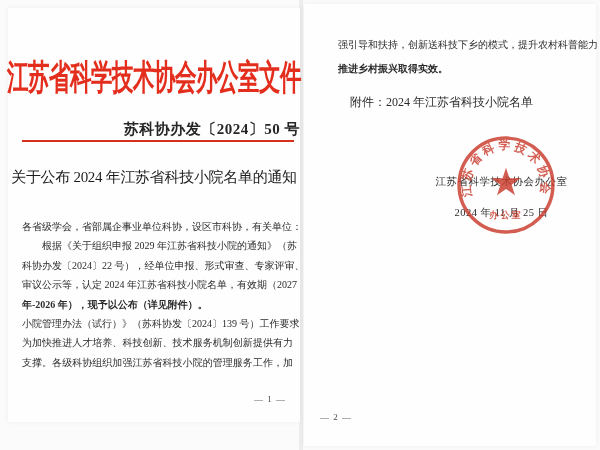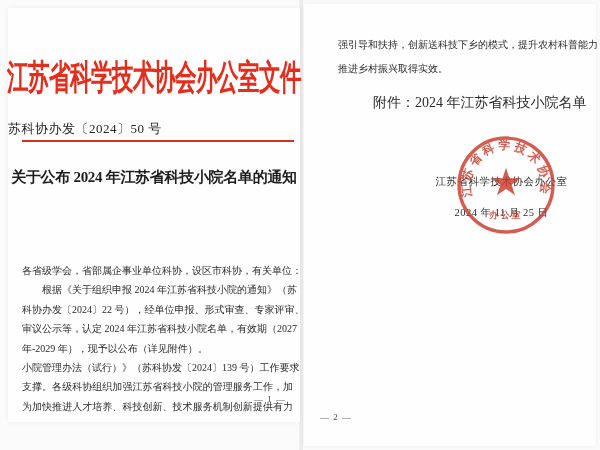--- a/index.html
+++ b/index.html
@@ -17,44 +17,44 @@
   
   .red-head{
     position:absolute;left:0;top:40px;width:100%;height:56px;
     display:flex;align-items:center;justify-content:center;
   }
   .red-head span{
     font-size:21.5px;font-weight:700;color:#e42e1d;white-space:nowrap;
     transform:scaleY(1.62);letter-spacing:-0.5px;
   }
   .doc-no{
-    position:absolute;left:0;top:112px;width:100%;text-align:left;
-    font-size:13px;font-weight:400;color:#262626;letter-spacing:.5px;
+    position:absolute;left:0;top:112px;width:100%;text-align:right;
+    font-size:15px;font-weight:700;color:#262626;letter-spacing:.5px;
   }
   .red-rule{
     position:absolute;left:14px;top:132px;width:272px;height:2px;background:#d5301e;
   }
   .doc-title{
     position:absolute;left:0;top:160px;width:100%;text-align:center;
-    font-size:15px;font-weight:700;color:#1d1d1d;letter-spacing:-0.3px;white-space:nowrap;
+    font-size:15px;font-weight:400;color:#1d1d1d;letter-spacing:-0.3px;white-space:nowrap;
   }
   .body1{
     position:absolute;left:14px;top:209px;width:271px;
-    font-size:10px;line-height:19.4px;color:#2b2b2b;margin-top:44px;
+    font-size:10px;line-height:19.4px;color:#2b2b2b;
   }
   .body2{
     position:absolute;left:34px;top:29px;width:242px;
     font-size:10px;line-height:23.6px;color:#2b2b2b;
   }
   .bline{text-align:justify;text-align-last:justify;white-space:nowrap;}
-  .bline.no-just{text-align-last:left;}
+  .bline.no-just{text-align-last:left;font-weight:bold;}
   .bline.indent{text-indent:2em;}
   .attach{
-    position:absolute;left:41px;top:90px;width:250px;
-    font-size:14px;color:#2b2b2b;text-indent:2em;white-space:nowrap;
+    position:absolute;left:22px;top:90px;width:250px;
+    font-size:12px;color:#2b2b2b;text-indent:2em;white-space:nowrap;
   }
   .pageno{position:absolute;font-size:9px;color:#4a4a4a;letter-spacing:1px;white-space:nowrap;}
   #pn1{right:14px;top:386px;}
   #pn2{left:16px;top:408px;}
 
   
   .sign-block{position:absolute;left:90px;top:171px;width:215px;text-align:center;}
   .sign-name{font-size:10.5px;color:#2d2d2d;letter-spacing:.5px;white-space:nowrap;}
   .sign-date{font-size:10.5px;color:#2d2d2d;margin-top:17px;letter-spacing:.5px;white-space:nowrap;}
 
@@ -68,27 +68,27 @@
 <div class="page" id="page1">
   <div class="red-head">
     <span>江苏省科学技术协会办公室文件</span>
   </div>
   <div class="doc-no">苏科协办发〔2024〕50 号</div>
   <div class="red-rule"></div>
   <div class="doc-title">关于公布 2024 年江苏省科技小院名单的通知</div>
 
   <div class="body1">
     <div class="bline">各省级学会，省部属企事业单位科协，设区市科协，有关单位：</div>
-    <div class="bline indent">根据《关于组织申报 2024 年江苏省科技小院的通知》（苏</div>
+    <div class="bline indent">根据《关于组织申报 2029 年江苏省科技小院的通知》（苏</div>
     <div class="bline">科协办发〔2024〕22 号），经单位申报、形式审查、专家评审、</div>
     <div class="bline">审议公示等，认定 2024 年江苏省科技小院名单，有效期（2027</div>
-    <div class="bline no-just">年-2029 年），现予以公布（详见附件）。</div>
+    <div class="bline no-just">年-2026 年），现予以公布（详见附件）。</div>
     <div class="bline">小院管理办法（试行）》（苏科协发〔2024〕139 号）工作要求，</div>
+    <div class="bline">为加快推进人才培养、科技创新、技术服务机制创新提供有力</div>
     <div class="bline">支撑。各级科协组织加强江苏省科技小院的管理服务工作，加</div>
-    <div class="bline">为加快推进人才培养、科技创新、技术服务机制创新提供有力</div>
   </div>
 
   <div class="pageno" id="pn1">— 1 —</div>
 </div>
 
 <div class="page" id="page2">
   <div class="body2">
     <div class="bline">强引导和扶持，创新送科技下乡的模式，提升农村科普能力，</div>
     <div class="bline no-just">推进乡村振兴取得实效。</div>
   </div>

